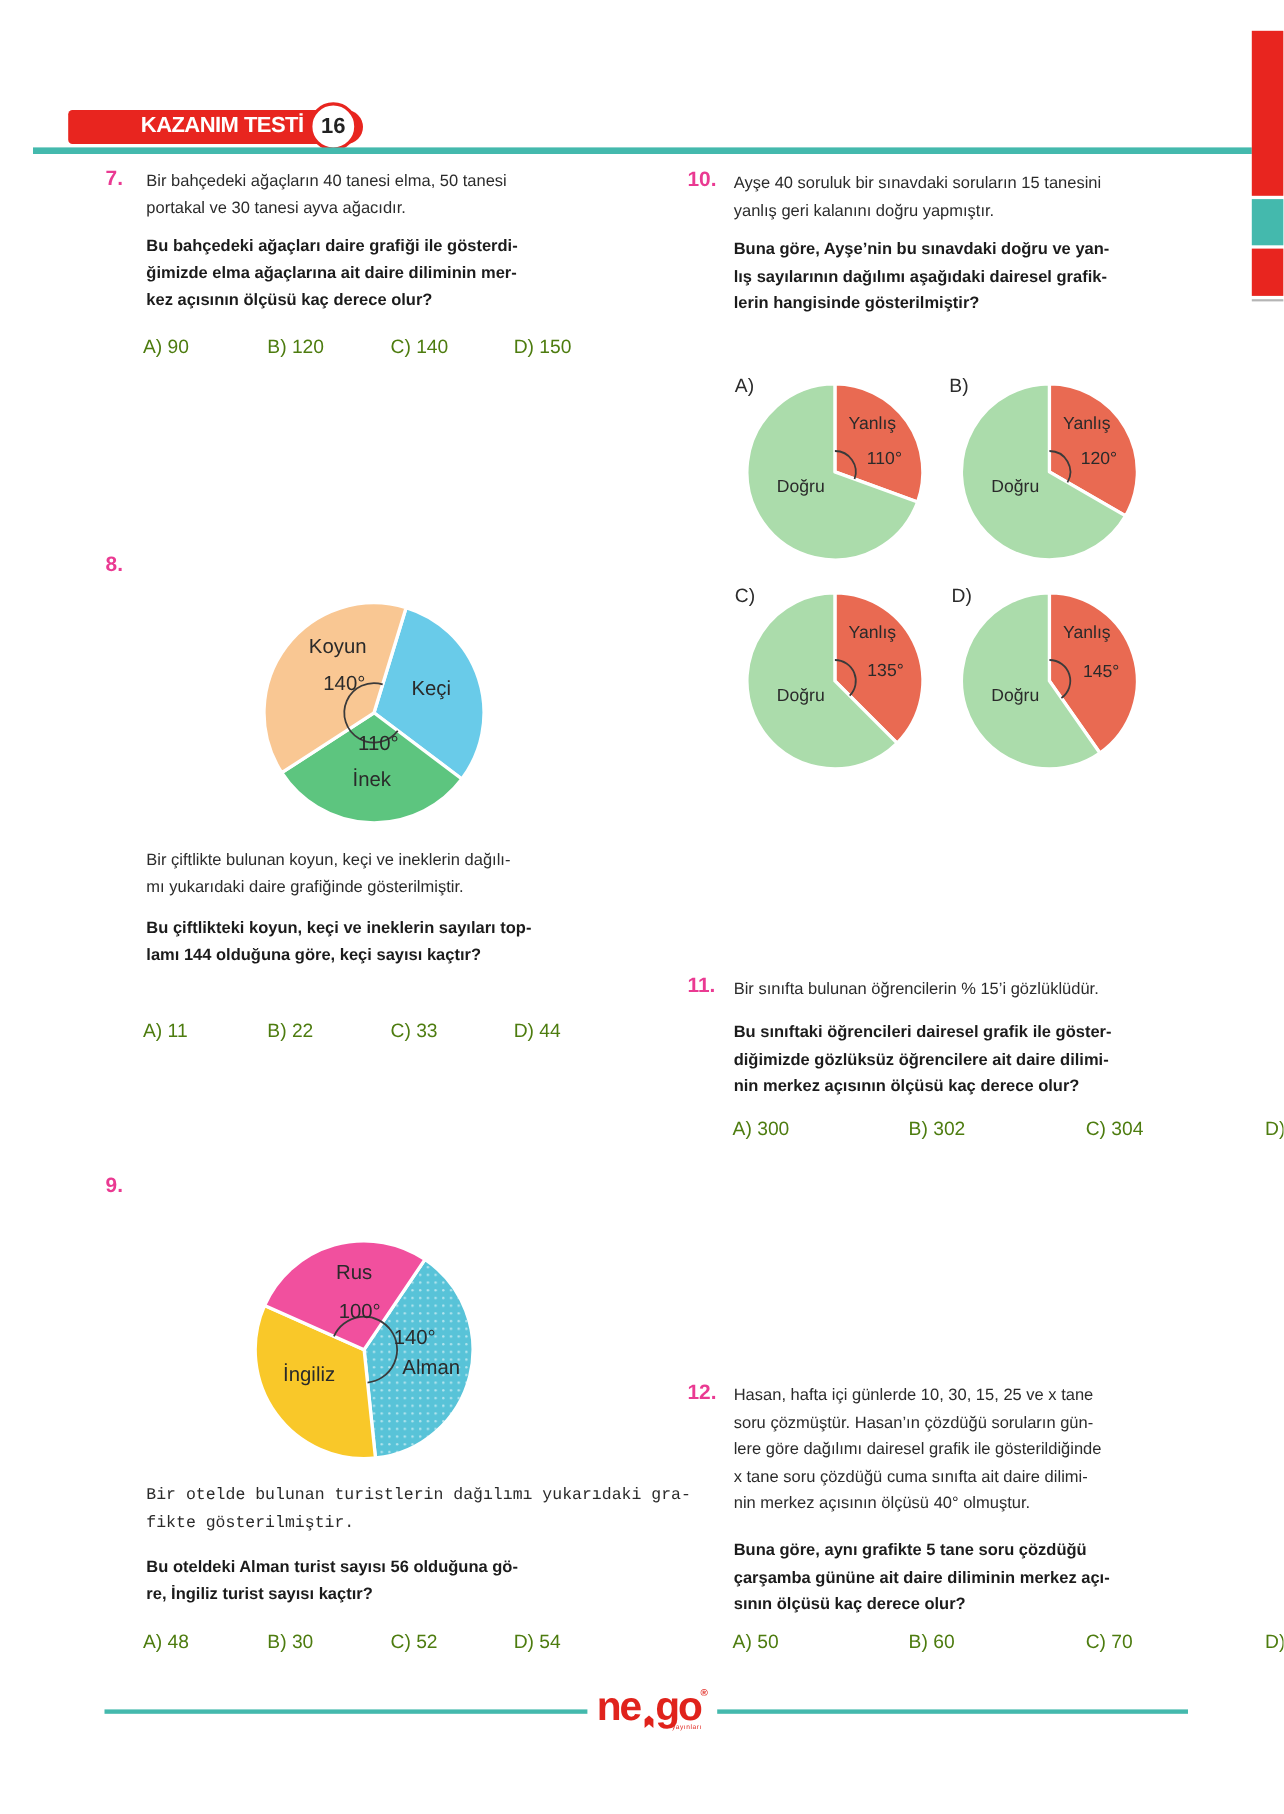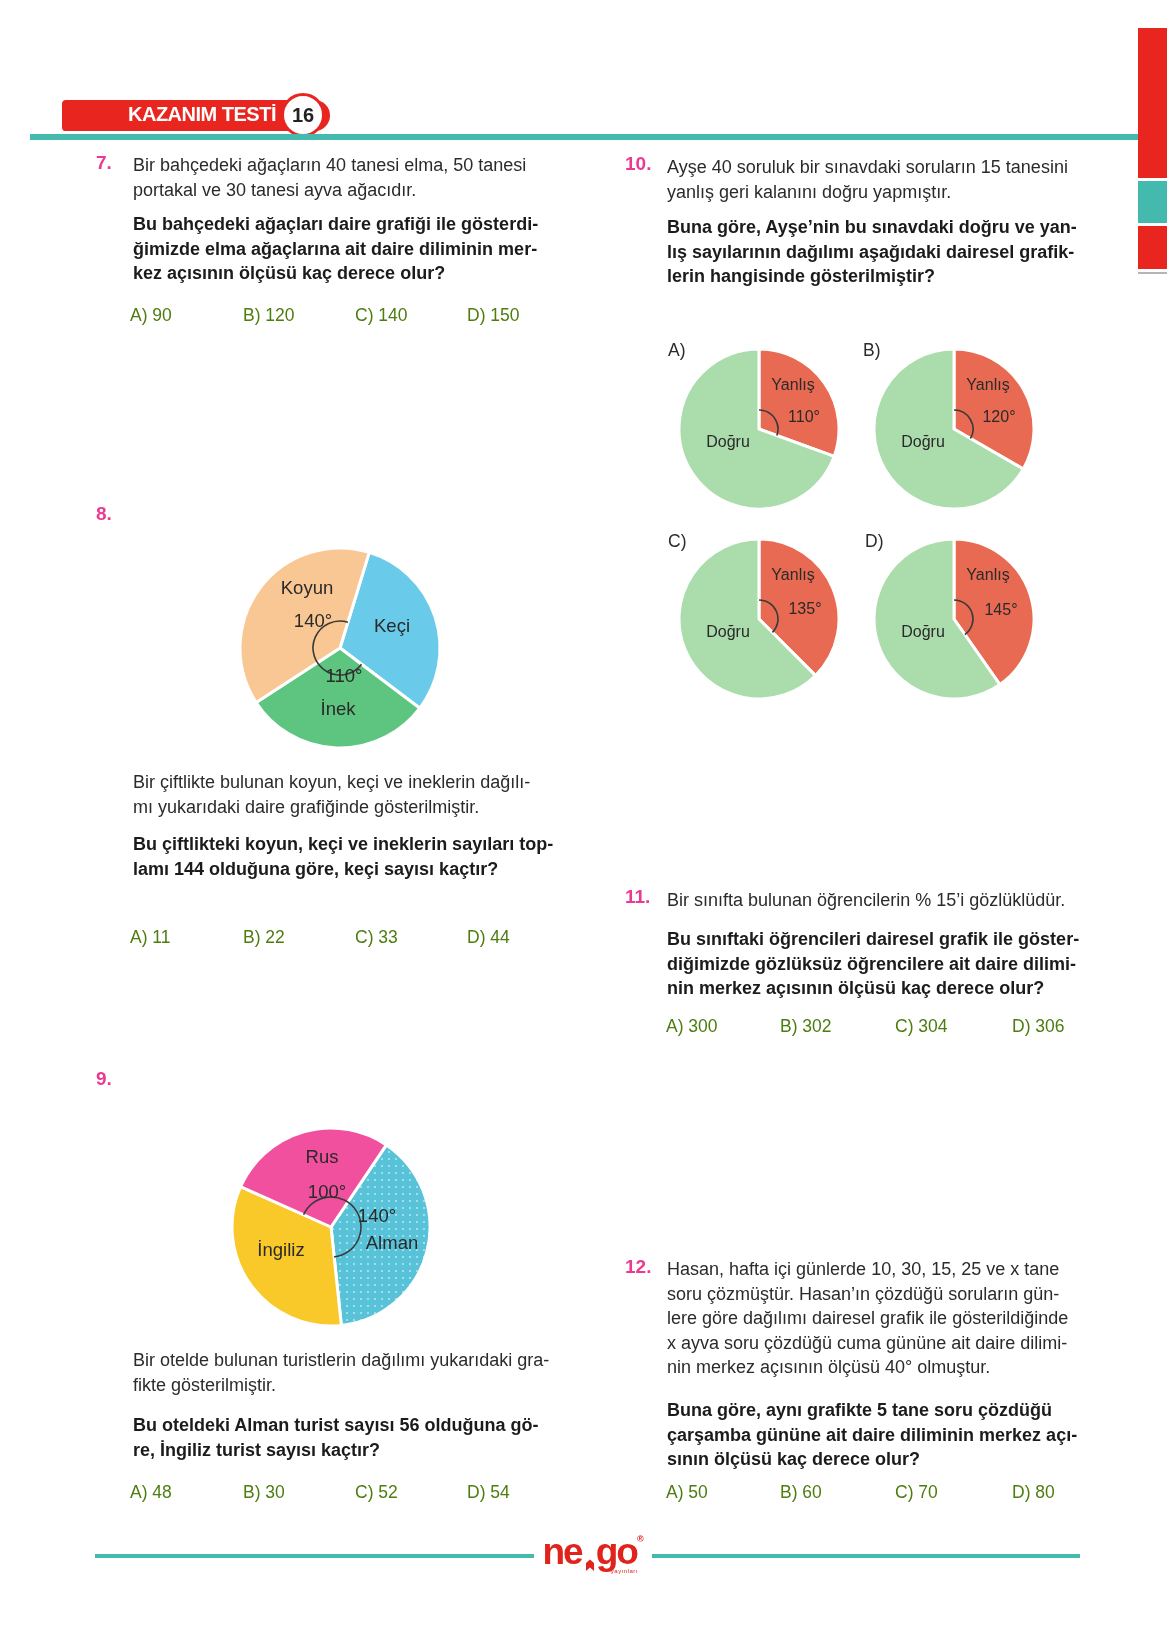--- a/index.html
+++ b/index.html
@@ -24,26 +24,26 @@
   }
   .teal-rule { position:absolute; left:30px; top:134px; width:1108px; height:6px; background:#44b9ad; }
   
   .edge { position:absolute; left:1138px; width:29px; }
   .edge.r1 { top:28px; height:150px; background:#e8251f; }
   .edge.t1 { top:181px; height:42px; background:#44b9ad; }
   .edge.r2 { top:226px; height:43px; background:#e8251f; }
   .edge.gray { top:272px; height:2px; background:#b5b5b5; }
   
   .q-num { position:absolute; font-weight:700; font-size:19px; color:#ea3a92; white-space:nowrap; }
-  .para { position:absolute; font-size:18px; line-height:24.5px; }
+  .para { position:absolute; font-size:15px; line-height:24.5px; }
   .para > div { white-space:nowrap; }
   .para.bold { font-weight:700; color:#1b1b1b; }
   .opts { position:absolute; display:grid; font-size:17.5px; color:#4d7c0f; }
   .opts.left-col { left:130px; grid-template-columns:113px 112px 112px auto; width:420px; }
-  .opts.right-col { left:666px; grid-template-columns:114px 115px 117px auto; width:410px; }
+  .opts.right-col { left:666px; grid-template-columns:114px 115px 117px auto; width:410px;gap:46px; }
   .opt { white-space:nowrap; }
   
   svg.pie { position:absolute; overflow:visible; }
   svg.pie text { font-family:"Liberation Sans", sans-serif; fill:#2a2a2a; }
   .pie-letter { position:absolute; font-size:17.5px; color:#2b2b2b; }
   
   .footer-line { position:absolute; left:95px; top:1554px; width:985px; height:4px; background:#44b9ad; }
   .logo-box {
     position:absolute; left:534px; top:1532px; width:118px; height:46px; background:#ffffff;
     display:flex; align-items:flex-start; justify-content:center;
@@ -123,21 +123,21 @@
       <path d="M 105 105 L 160.36009744360393 22.925280317050877 A 99 99 0 0 1 115.34831786349773 203.45766764145907 Z" fill="url(#dots1)" stroke="none"></path>
       <path d="M 105 105 L 115.34831786349773 203.45766764145907 A 99 99 0 0 1 14.558999693382532 64.73307233549575 Z" fill="#f9c829" stroke="#ffffff" stroke-width="3" stroke-linejoin="round"></path>
       <path d="M 105 105 L 14.558999693382532 64.73307233549575 A 99 99 0 0 1 160.36009744360388 22.925280317050834 Z" fill="#f1509e" stroke="#ffffff" stroke-width="3" stroke-linejoin="round"></path>
       <path d="M 77.59363627072197 92.79790070772599 A 30 30 0 1 1 108.13585389802964 134.8356568610482" fill="none" stroke="#3a3a3a" stroke-width="1.6"></path>
       <text x="166" y="122" text-anchor="middle" dominant-baseline="middle" font-size="18.5">Alman</text>
       <text x="151" y="95" text-anchor="middle" dominant-baseline="middle" font-size="18.5">140°</text>
       <text x="55" y="129" text-anchor="middle" dominant-baseline="middle" font-size="18.5">İngiliz</text>
       <text x="96" y="36" text-anchor="middle" dominant-baseline="middle" font-size="18.5">Rus</text>
       <text x="101" y="71" text-anchor="middle" dominant-baseline="middle" font-size="18.5">100°</text>
     </svg>
-  <div class="para" style="left:133px; top:1348px;">
+  <div class="para" style="left:133px; top:1348px;font-family:Liberation Mono, monospace;">
     <div>Bir otelde bulunan turistlerin dağılımı yukarıdaki gra-</div>
     <div>fikte gösterilmiştir.</div>
   </div>
   <div class="para bold" style="left:133px; top:1413px;">
     <div>Bu oteldeki Alman turist sayısı 56 olduğuna gö-</div>
     <div>re, İngiliz turist sayısı kaçtır?</div>
   </div>
   <div class="opts left-col" style="top:1482px;">
     <span class="opt">A) 48</span>
     <span class="opt">B) 30</span>
@@ -207,21 +207,21 @@
     <span class="opt">B) 302</span>
     <span class="opt">C) 304</span>
     <span class="opt">D) 306</span>
   </div>
 
   <div class="q-num" style="left:625px; top:1256px;">12.</div>
   <div class="para" style="left:667px; top:1257px;">
     <div>Hasan, hafta içi günlerde 10, 30, 15, 25 ve x tane</div>
     <div>soru çözmüştür. Hasan’ın çözdüğü soruların gün-</div>
     <div>lere göre dağılımı dairesel grafik ile gösterildiğinde</div>
-    <div>x ayva soru çözdüğü cuma gününe ait daire dilimi-</div>
+    <div>x tane soru çözdüğü cuma sınıfta ait daire dilimi-</div>
     <div>nin merkez açısının ölçüsü 40° olmuştur.</div>
   </div>
   <div class="para bold" style="left:667px; top:1398px;">
     <div>Buna göre, aynı grafikte 5 tane soru çözdüğü</div>
     <div>çarşamba gününe ait daire diliminin merkez açı-</div>
     <div>sının ölçüsü kaç derece olur?</div>
   </div>
   <div class="opts right-col" style="top:1482px;">
     <span class="opt">A) 50</span>
     <span class="opt">B) 60</span>

